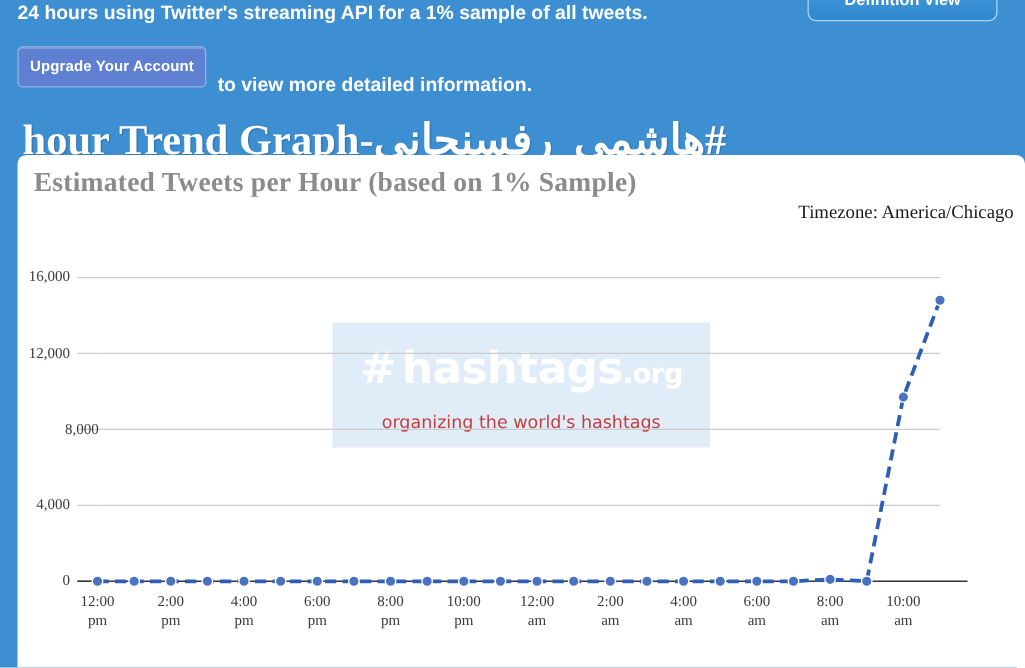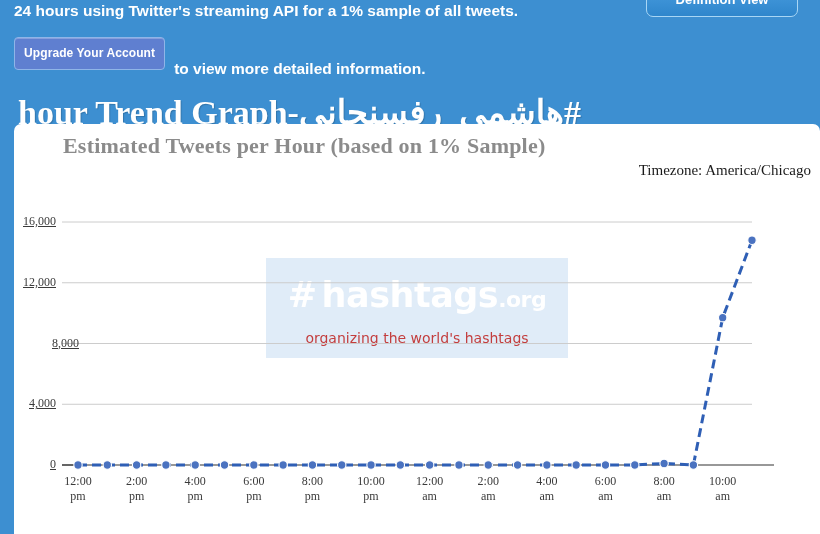--- a/index.html
+++ b/index.html
@@ -110,21 +110,20 @@
   .panel-title {
     position: absolute;
     left: 13px;
     top: 9px;
     color: #8b8b8b;
     font-family: "Liberation Serif", serif;
     font-weight: bold;
     font-size: 22px;
     letter-spacing: 0.2px;
     white-space: nowrap;
-    margin-left: 36px;
   }
   .timezone {
     position: absolute;
     right: 9px;
     top: 38px;
     color: #1a1a1a;
     font-family: "Liberation Serif", serif;
     font-size: 15px;
     white-space: nowrap;
   }
@@ -182,21 +181,20 @@
   }
   .tick-label {
     position: absolute;
     color: #3a3a3a;
     font-family: "Liberation Serif", serif;
     font-size: 12px;
     white-space: nowrap;
   }
   .ylabel {
     text-align: right;
-    text-decoration: underline;
   }
   .xlabel {
     text-align: center;
     line-height: 15px;
   }
 </style>
 </head>
 <body>
 
 <div class="notice">

